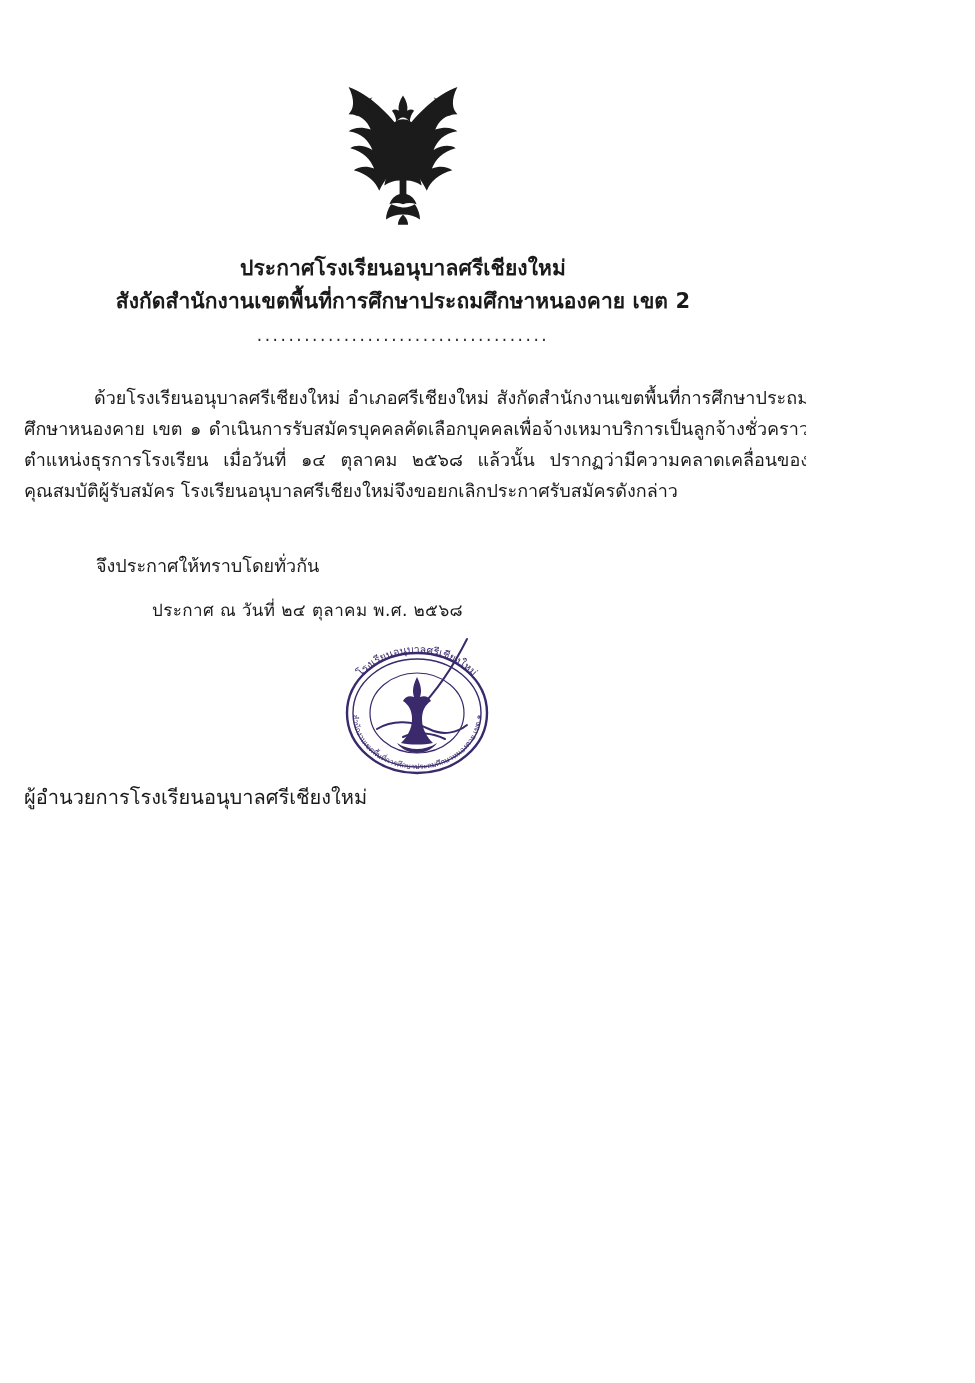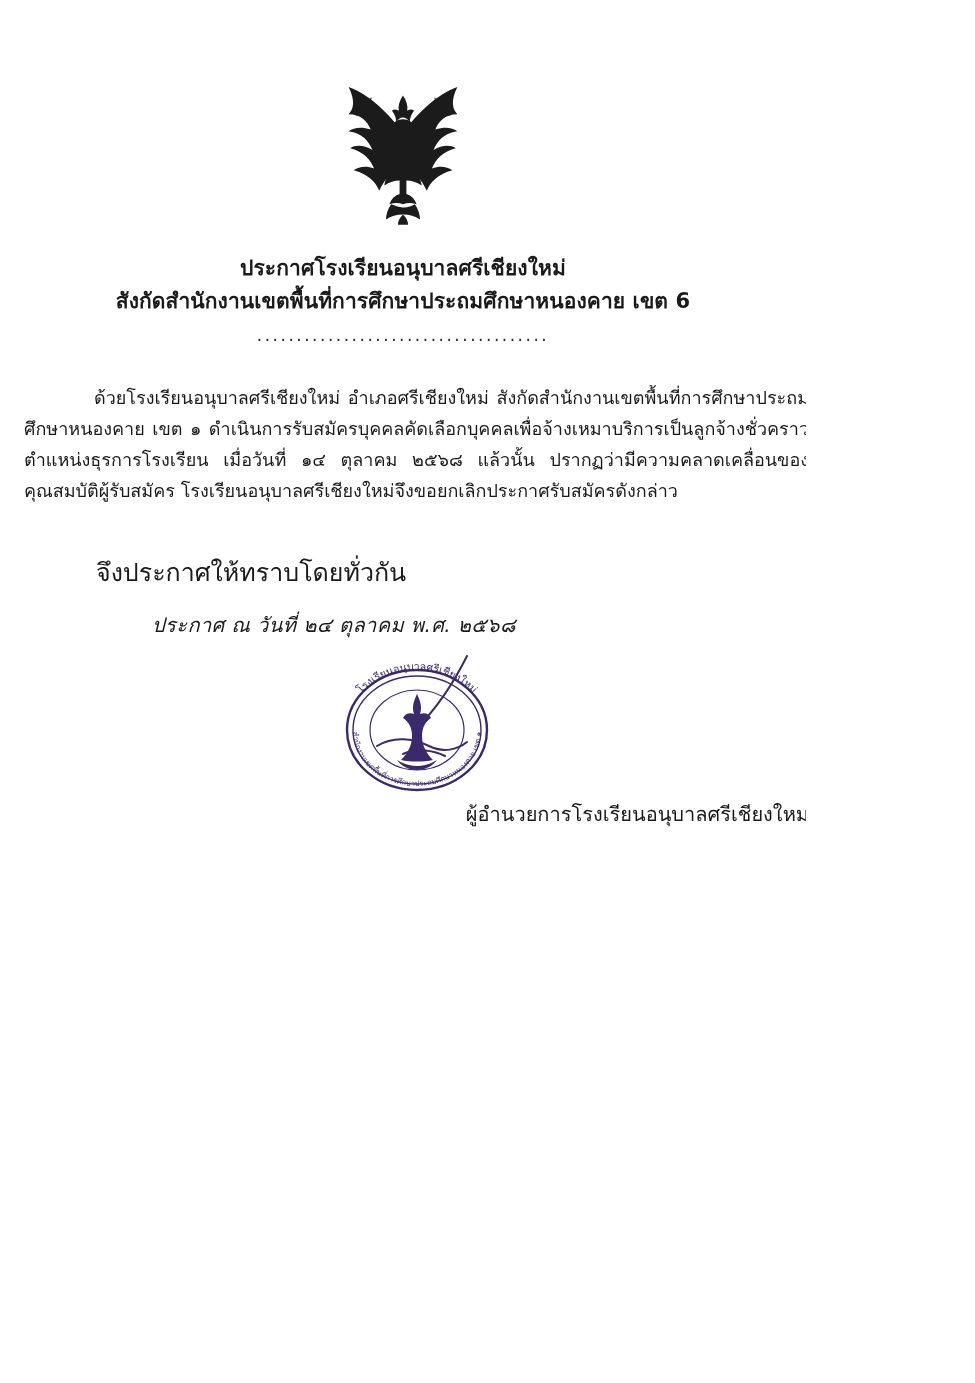--- a/index.html
+++ b/index.html
@@ -65,32 +65,31 @@
   }
   .para {
     font-size: 18px;
     line-height: 1.72;
     text-align: justify;
     text-justify: inter-word;
     margin-top: 38px;
     text-indent: 70px;
   }
   .closing {
-    font-size: 25px;
+    font-size: 18px;
     line-height: 1.72;
     margin-top: 44px;
     padding-left: 72px;
   }
   .date-line {
-    font-size: 20px;
+    font-size: 17px;
     line-height: 1.72;
     margin-top: 14px;
     padding-left: 128px;
     letter-spacing: .4px;
-    font-style: italic;
   }
 
   
   .sig-area {
     position: relative;
     margin-top: 6px;
     height: 190px;
   }
   .seal {
     position: absolute;
@@ -98,21 +97,21 @@
     transform: translateX(-50%);
     top: 2px;
     width: 200px;
     height: 160px;
   }
   .sig-title {
     position: absolute;
     left: 0;
     right: 0;
     top: 150px;
-    text-align: right;
+    text-align: left;
     font-size: 20px;
   }
 </style>
 </head>
 <body>
 
 <div class="page">
 
   <div class="emblem-wrap">
     <svg class="emblem" viewBox="0 0 200 176" aria-hidden="true">
@@ -131,21 +130,21 @@
         <path d="M100 92 C88 98 80 110 78 124 C84 120 90 118 96 118 L96 134 C90 136 86 140 84 146 C90 144 95 144 100 146 C105 144 110 144 116 146 C114 140 110 136 104 134 L104 118 C110 118 116 120 122 124 C120 110 112 98 100 92 Z"></path>
 
         <path d="M86 146 C82 152 80 158 80 164 C86 160 92 158 100 158 C108 158 114 160 120 164 C120 158 118 152 114 146 C108 150 100 151 92 148 Z"></path>
         <path d="M100 158 C96 162 94 166 94 170 L106 170 C106 166 104 162 100 158 Z"></path>
       </g>
     </svg>
   </div>
 
   <div class="heading">
     <div class="line">ประกาศโรงเรียนอนุบาลศรีเชียงใหม่</div>
-    <div class="line">สังกัดสำนักงานเขตพื้นที่การศึกษาประถมศึกษาหนองคาย เขต 6</div>
+    <div class="line">สังกัดสำนักงานเขตพื้นที่การศึกษาประถมศึกษาหนองคาย เขต 2</div>
     <div class="dots">.....................................</div>
   </div>
 
   <div class="body-area">
     <div class="para">ด้วยโรงเรียนอนุบาลศรีเชียงใหม่ อำเภอศรีเชียงใหม่  สังกัดสำนักงานเขตพื้นที่การศึกษาประถมศึกษาหนองคาย เขต ๑ ดำเนินการรับสมัครบุคคลคัดเลือกบุคคลเพื่อจ้างเหมาบริการเป็นลูกจ้างชั่วคราว ตำแหน่งธุรการโรงเรียน เมื่อวันที่ ๑๔ ตุลาคม ๒๕๖๘ แล้วนั้น ปรากฏว่ามีความคลาดเคลื่อนของคุณสมบัติผู้รับสมัคร โรงเรียนอนุบาลศรีเชียงใหม่จึงขอยกเลิกประกาศรับสมัครดังกล่าว</div>
     <div class="closing">จึงประกาศให้ทราบโดยทั่วกัน</div>
     <div class="date-line">ประกาศ   ณ   วันที่ ๒๔ ตุลาคม พ.ศ. ๒๕๖๘</div>
 
     <div class="sig-area">
       <svg class="seal" viewBox="0 0 200 160" aria-hidden="true">

